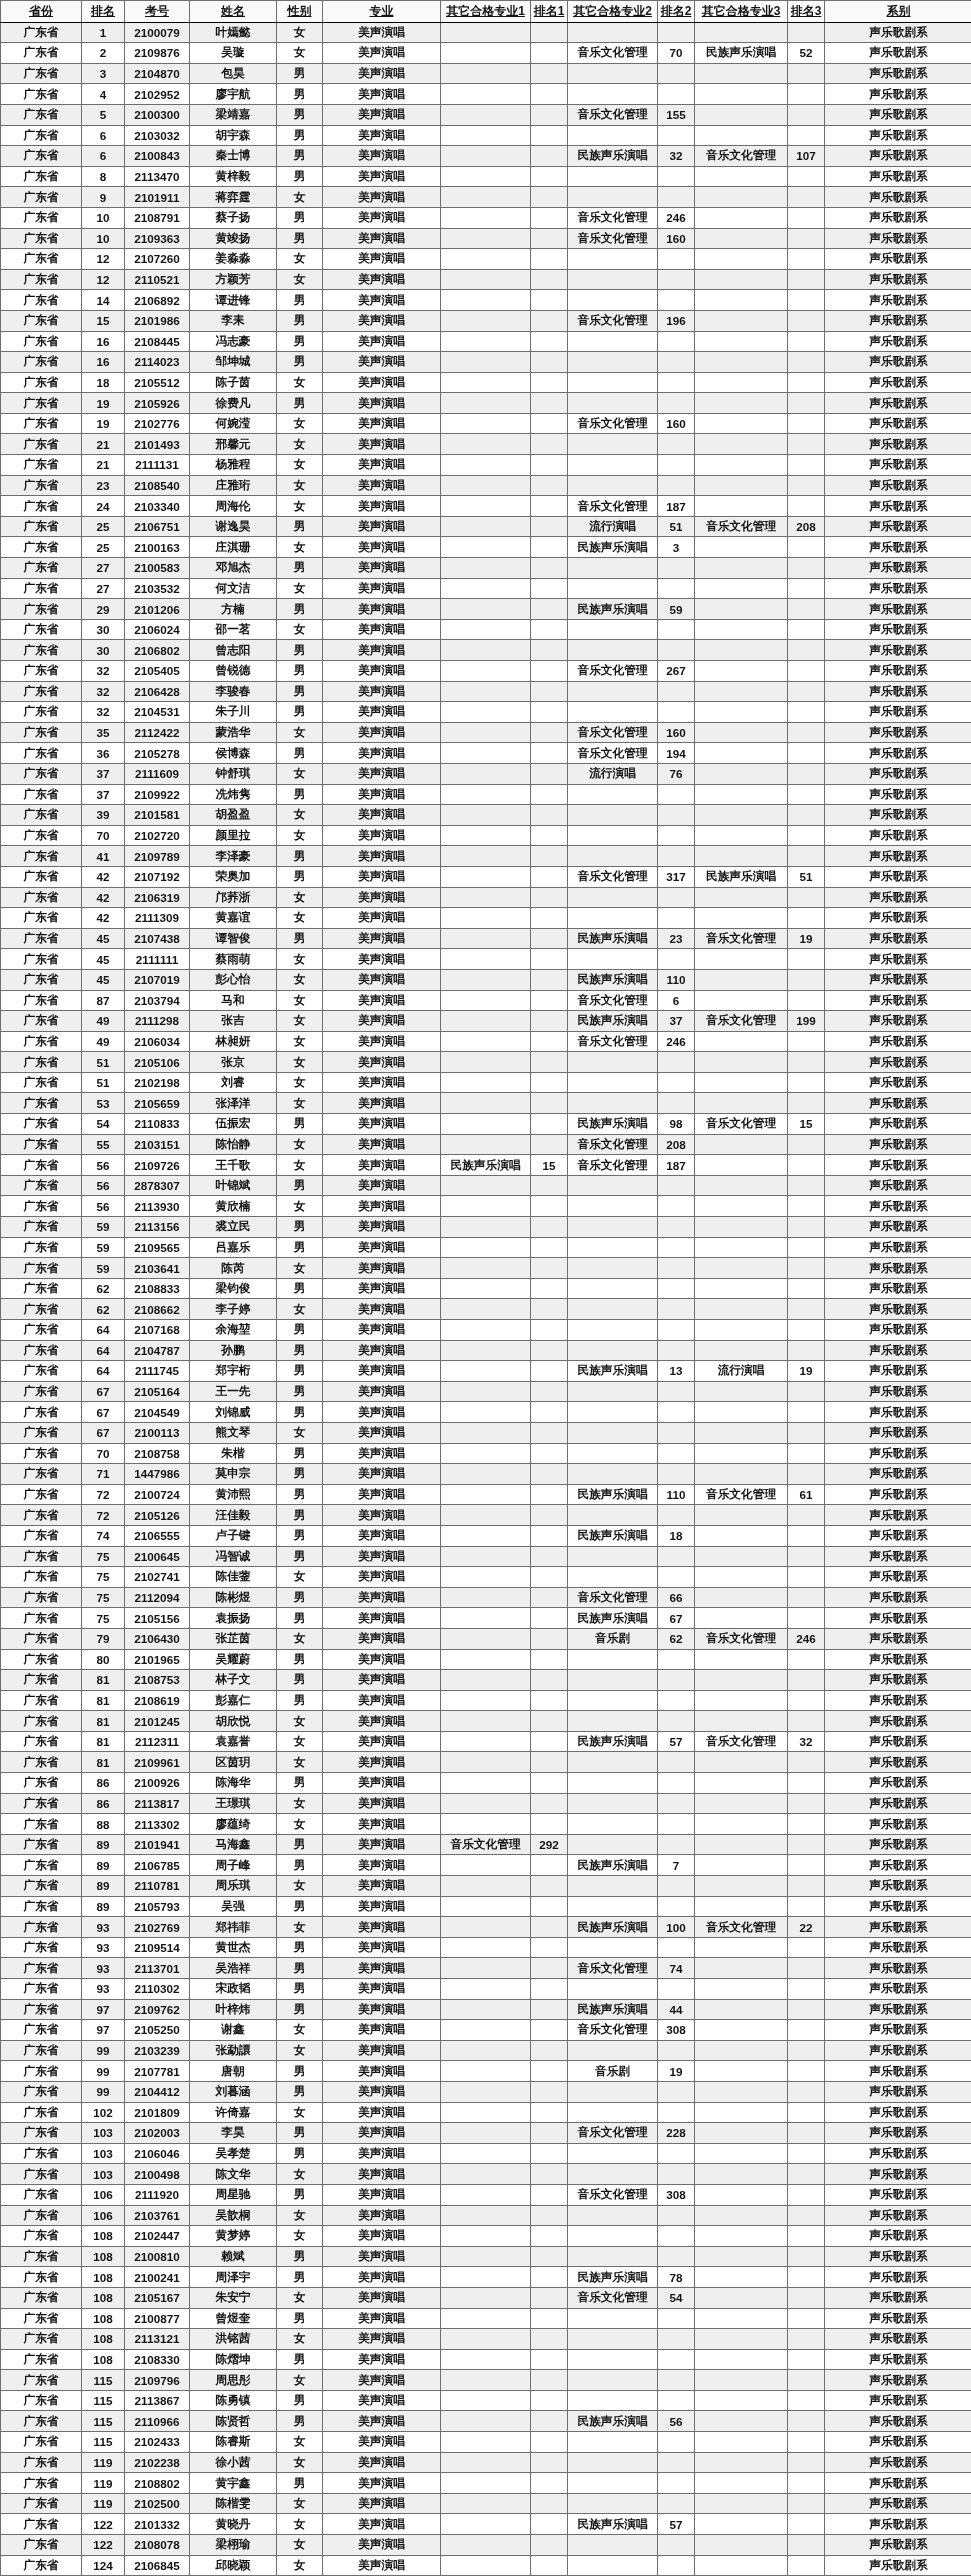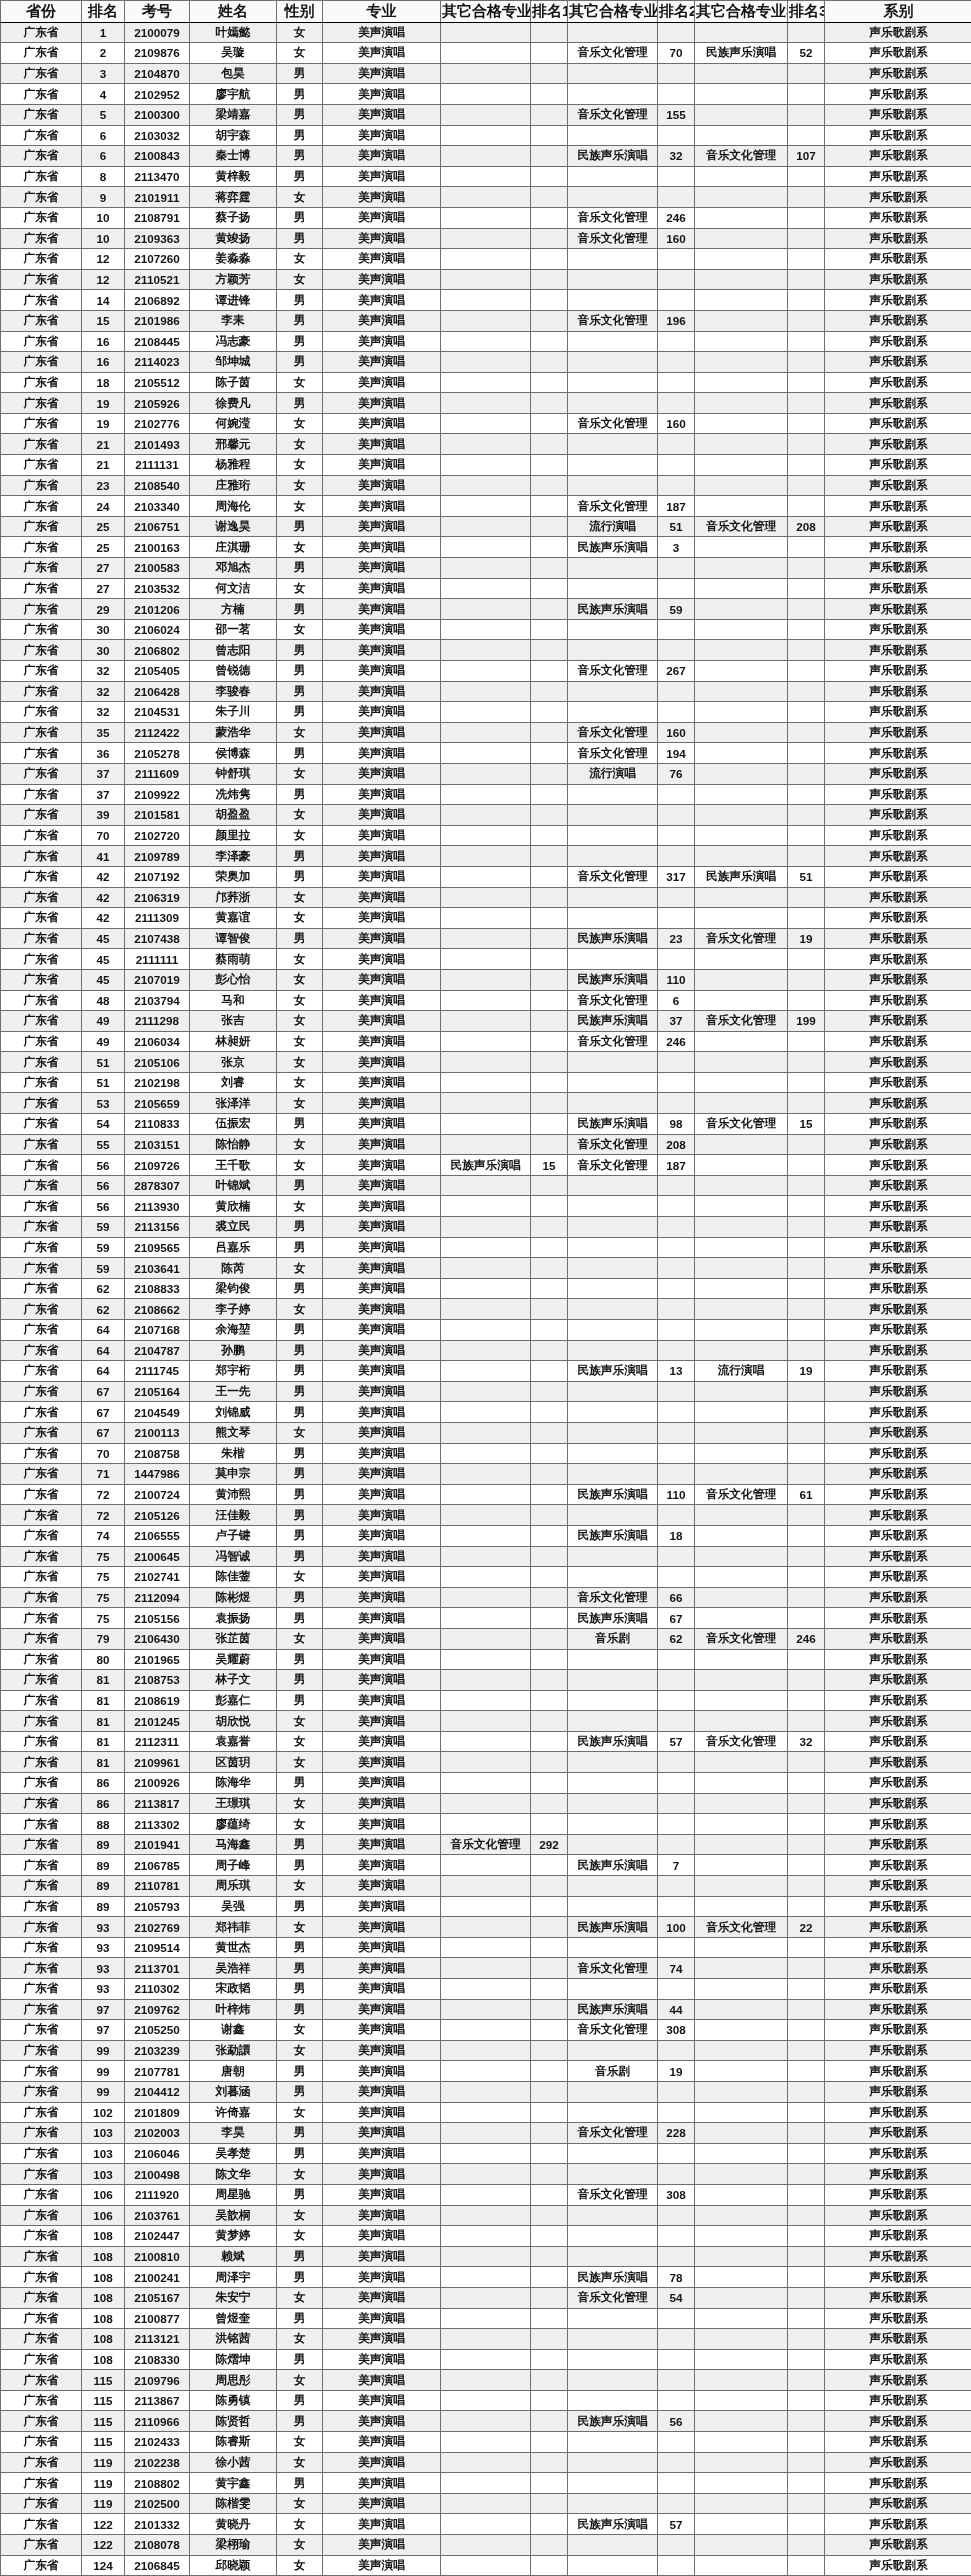--- a/index.html
+++ b/index.html
@@ -5,21 +5,21 @@
   html,body{margin:0;padding:0;background:#ffffff;}
   .sheet{width:971px;}
   table{border-collapse:collapse;table-layout:fixed;width:971px;border:1.8px solid #000;}
   th,td{
     box-sizing:border-box;
     border:0.9px solid #6e6e6e;
     overflow:hidden;white-space:nowrap;text-align:center;vertical-align:middle;
     font-family:"Liberation Sans","DejaVu Sans",sans-serif;
     font-weight:700;color:#141414;padding:0 0.9px;
   }
-  thead th{height:21.6px;font-size:15px;background:#fafafa;border-bottom:1.8px solid #000;}
+  thead th{height:21.6px;font-size:12px;background:#fafafa;border-bottom:1.8px solid #000;text-decoration:underline;}
   tbody td{height:20.6px;font-size:11.7px;}
   tbody tr:nth-child(odd){background:#efefef;}
   tbody tr:nth-child(even){background:#ffffff;}
   tbody tr.group-start td{border-top:1.8px solid #000;}
 </style>
 </head>
 <body>
 
 <div class="sheet">
   <table>
@@ -756,21 +756,21 @@
           <td></td>
           <td></td>
           <td>民族声乐演唱</td>
           <td>110</td>
           <td></td>
           <td></td>
           <td>声乐歌剧系</td>
         </tr>
         <tr class="group-start">
           <td>广东省</td>
-          <td>48</td>
+          <td>87</td>
           <td>2103794</td>
           <td>马和</td>
           <td>女</td>
           <td>美声演唱</td>
           <td></td>
           <td></td>
           <td>音乐文化管理</td>
           <td>6</td>
           <td></td>
           <td></td>

